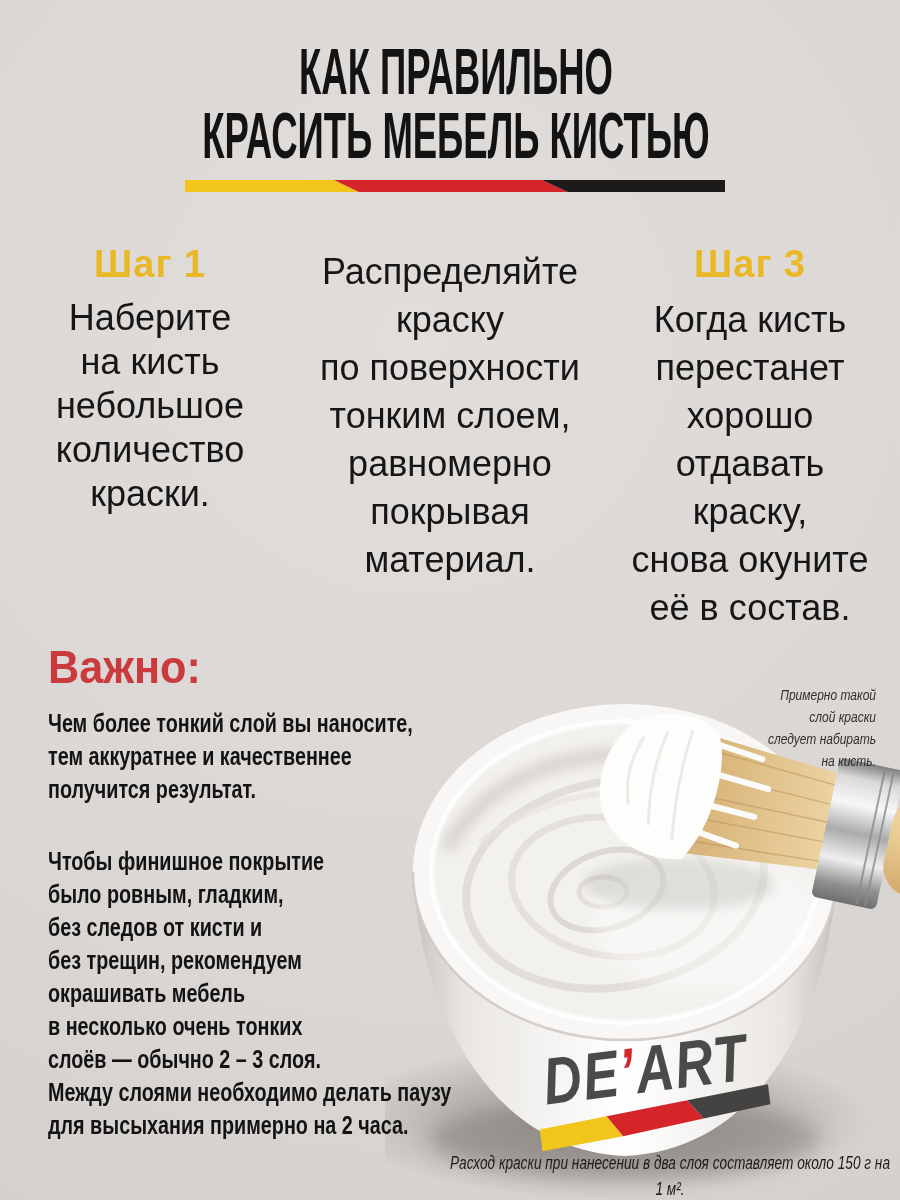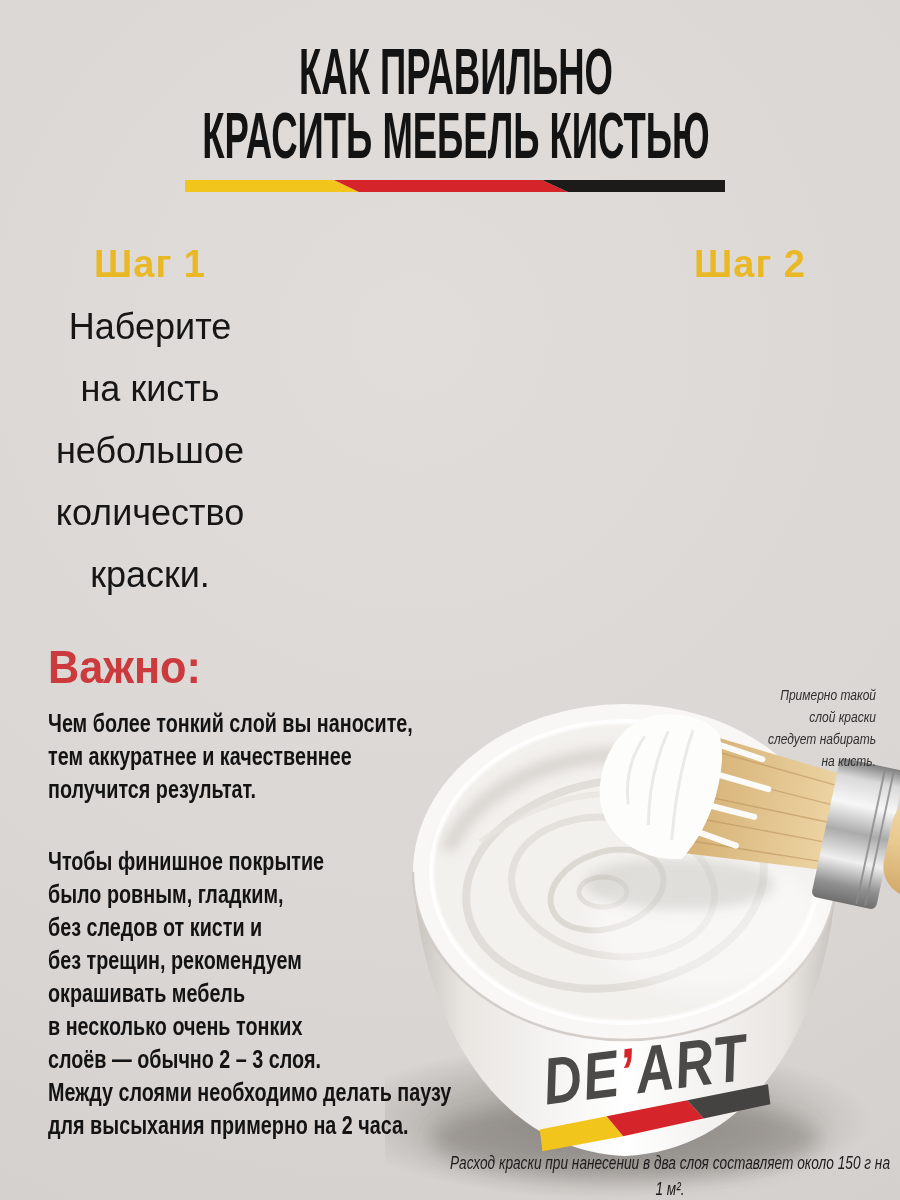--- a/index.html
+++ b/index.html
@@ -25,21 +25,21 @@
   .step-1 { left:20px;  width:260px; }
   .step-2 { left:295px; width:310px; }
   .step-3 { left:605px; width:290px; }
   .step-label {
     margin:0; font-size:38px; line-height:48px; font-weight:bold;
     color:#E9B824; letter-spacing:1px;
   }
   .step-text {
     margin:8px 0 0; font-size:36px; color:#161616; white-space:pre-line;
   }
-  .step-1 .step-text { line-height:62px; }
+  .step-1 .step-text { line-height:44px; }
   .step-2 .step-text, .step-3 .step-text { line-height:48px; }
   
   .important { position:absolute; left:48px; top:640px; width:430px; z-index:3; }
   .important-heading {
     margin:0; font-size:47px; line-height:54px; font-weight:bold; color:#CB3A3D;
     transform:scaleX(.92); transform-origin:0 50%; white-space:nowrap;
   }
   .para {
     font-size:26px; font-weight:bold; color:#131313; line-height:33px;
     white-space:pre-line; width:560px;
@@ -81,23 +81,37 @@
   <div class="steps">
     <div class="step step-1">
       <h2 class="step-label">Шаг 1</h2>
       <p class="step-text">Наберите
 на кисть
 небольшое
 количество
 краски.</p>
     </div>
     <div class="step step-2">
+      <p class="step-text">Распределяйте
+краску
+по поверхности
+тонким слоем,
+равномерно
+покрывая
+материал.</p>
     </div>
     <div class="step step-3">
-      <h2 class="step-label">Шаг 2</h2>
+      <h2 class="step-label">Шаг 3</h2>
+      <p class="step-text">Когда кисть
+перестанет
+хорошо
+отдавать
+краску,
+снова окуните
+её в состав.</p>
     </div>
   </div>
 
   <div class="important">
     <h2 class="important-heading">Важно:</h2>
     <p class="para para-1">Чем более тонкий слой вы наносите,
 тем аккуратнее и качественнее
 получится результат.</p>
     <p class="para para-2">Чтобы финишное покрытие
 было ровным, гладким,

